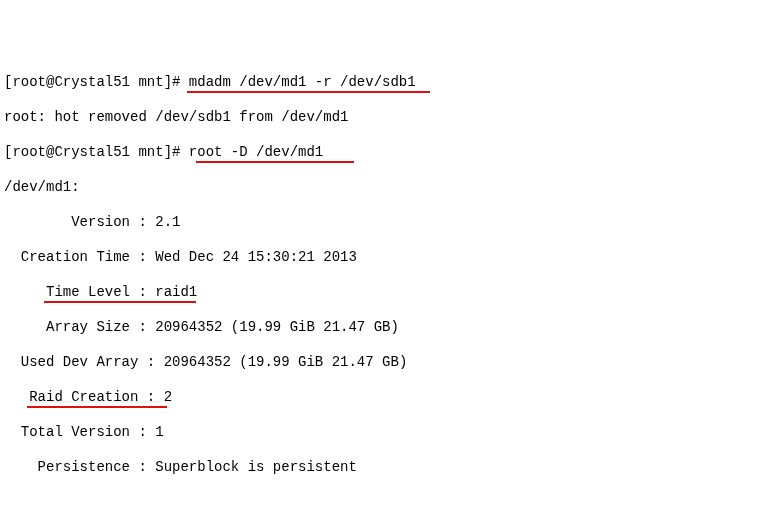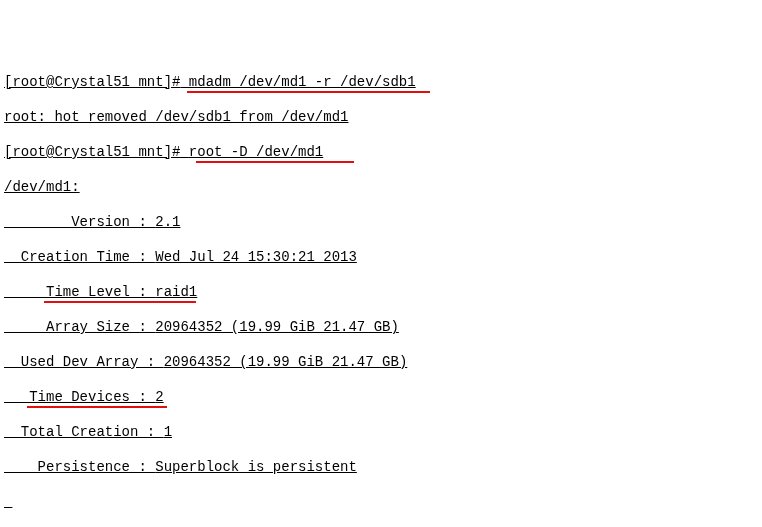--- a/index.html
+++ b/index.html
@@ -7,44 +7,44 @@
       padding: 4px;
       background: #ffffff;
       font-family: "Courier New", monospace;
       font-size: 14px;
       line-height: 1.25;
       color: #000000;
       white-space: pre;
       width: 762px;
       box-sizing: border-box;
     }
-    .line { display: block; position: relative; text-decoration: underline; }
+    .line { display: block; position: relative; }
     .underline-red {
       position: absolute;
       height: 2px;
       background: #e01010;
       bottom: -1px;
     }
   </style>
 </head>
 <body>
 
 
 
 <span class="line"><span>[root@Crystal51 mnt]#</span><span> mdadm /dev/md1 -r /dev/sdb1</span><span class="underline-red" style="left:183px; width:243px;"></span></span>
 <span class="line"><span>root: hot removed /dev/sdb1 from /dev/md1</span></span>
 <span class="line"><span>[root@Crystal51 mnt]# </span><span>root -D /dev/md1</span><span class="underline-red" style="left:192px; width:158px;"></span></span>
 <span class="line"><span>/dev/md1:</span></span>
 <span class="line"><span>        Version : </span><span>2.1</span></span>
-<span class="line"><span>  Creation Time : </span><span>Wed Jul 24 15:30:21 2013</span></span>
+<span class="line"><span>  Creation Time : </span><span>Wed Dec 24 15:30:21 2013</span></span>
 <span class="line"><span>     Time Level : </span><span>raid1</span><span class="underline-red" style="left:40px; width:152px;"></span></span>
 <span class="line"><span>     Array Size : </span><span>20964352 (19.99 GiB 21.47 GB)</span></span>
 <span class="line"><span>  Used Dev Array : </span><span>20964352 (19.99 GiB 21.47 GB)</span></span>
-<span class="line"><span>   Time Devices : </span><span>2</span><span class="underline-red" style="left:23px; width:140px;"></span></span>
-<span class="line"><span>  Total Creation : </span><span>1</span></span>
+<span class="line"><span>   Raid Creation : </span><span>2</span><span class="underline-red" style="left:23px; width:140px;"></span></span>
+<span class="line"><span>  Total Version : </span><span>1</span></span>
 <span class="line"><span>    Persistence : </span><span>Superblock is persistent</span></span>
 <span class="line"> </span>
 
 
 
 
 
 
 
 

